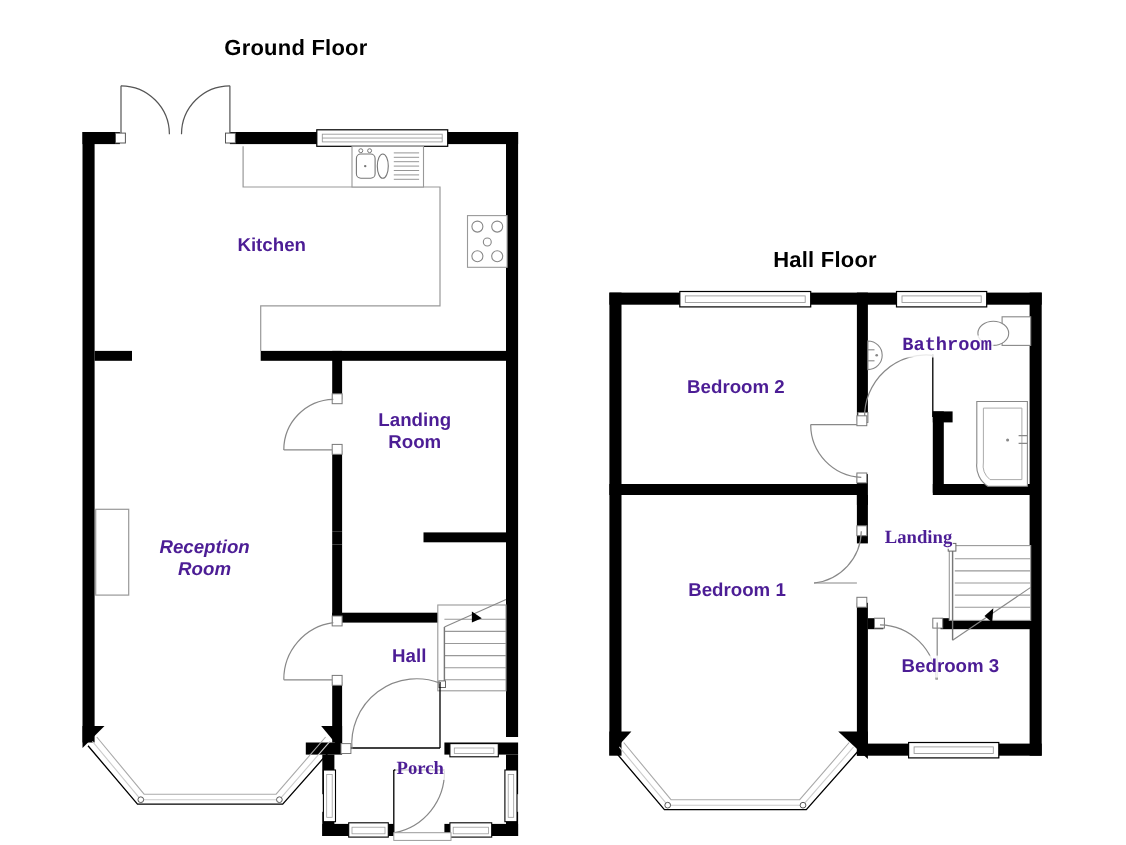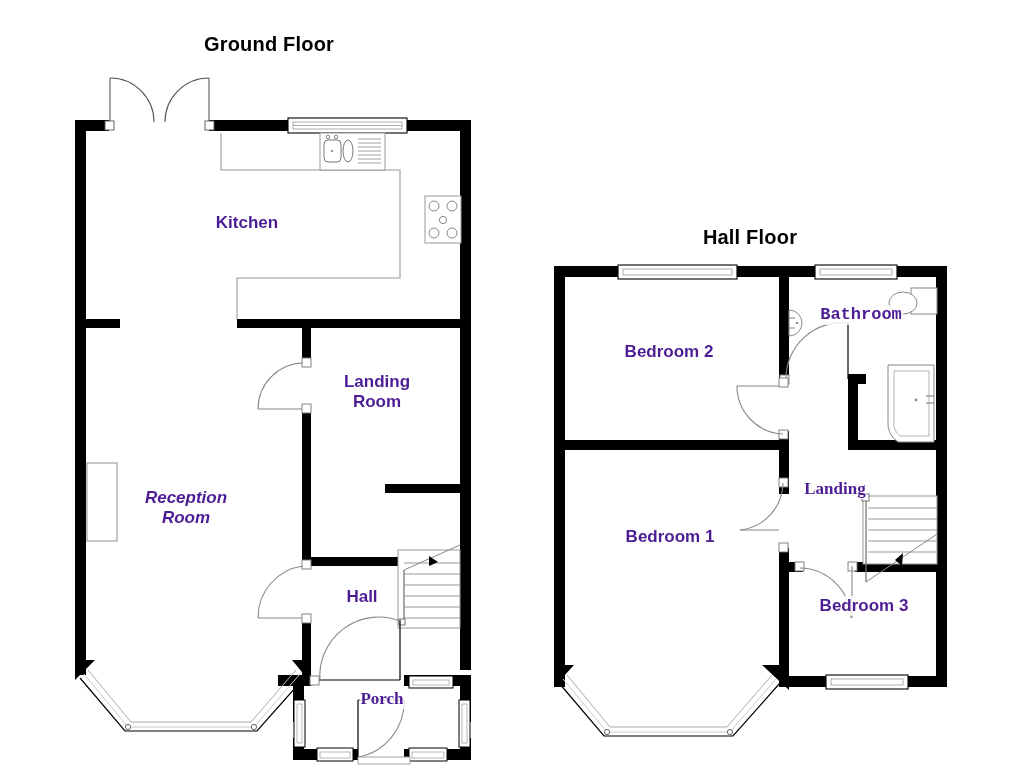--- a/index.html
+++ b/index.html
@@ -349,21 +349,21 @@
     </g>
   </svg>
 
   <div class="floor-title" style="left:269px; top:33px;">Ground Floor</div>
 
   <div class="room-label" style="left:247px; top:223px;">Kitchen</div>
   <div class="room-label" style="left:377px; top:392px;">Landing
 Room</div>
   <div class="room-label" style="left:186px; top:508px;font-style:italic;">Reception
 Room</div>
-  <div class="room-label" style="left:362px; top:597px;">Hall</div>
+  <div class="room-label" style="left:372px; top:597px;">Hall</div>
   <div class="room-label" style="left:382px; top:699px;font-family:Liberation Serif, serif;">Porch</div>
 
   <div class="floor-title" style="left:750px; top:226px;">Hall Floor</div>
 
   <div class="room-label" style="left:669px; top:352px;">Bedroom 2</div>
   <div class="room-label" style="left:861px; top:315px;font-family:Liberation Mono, monospace;">Bathroom</div>
   <div class="room-label" style="left:835px; top:489px;font-family:Liberation Serif, serif;">Landing</div>
   <div class="room-label" style="left:670px; top:537px;">Bedroom 1</div>
   <div class="room-label" style="left:864px; top:606px;">Bedroom 3</div>
 

